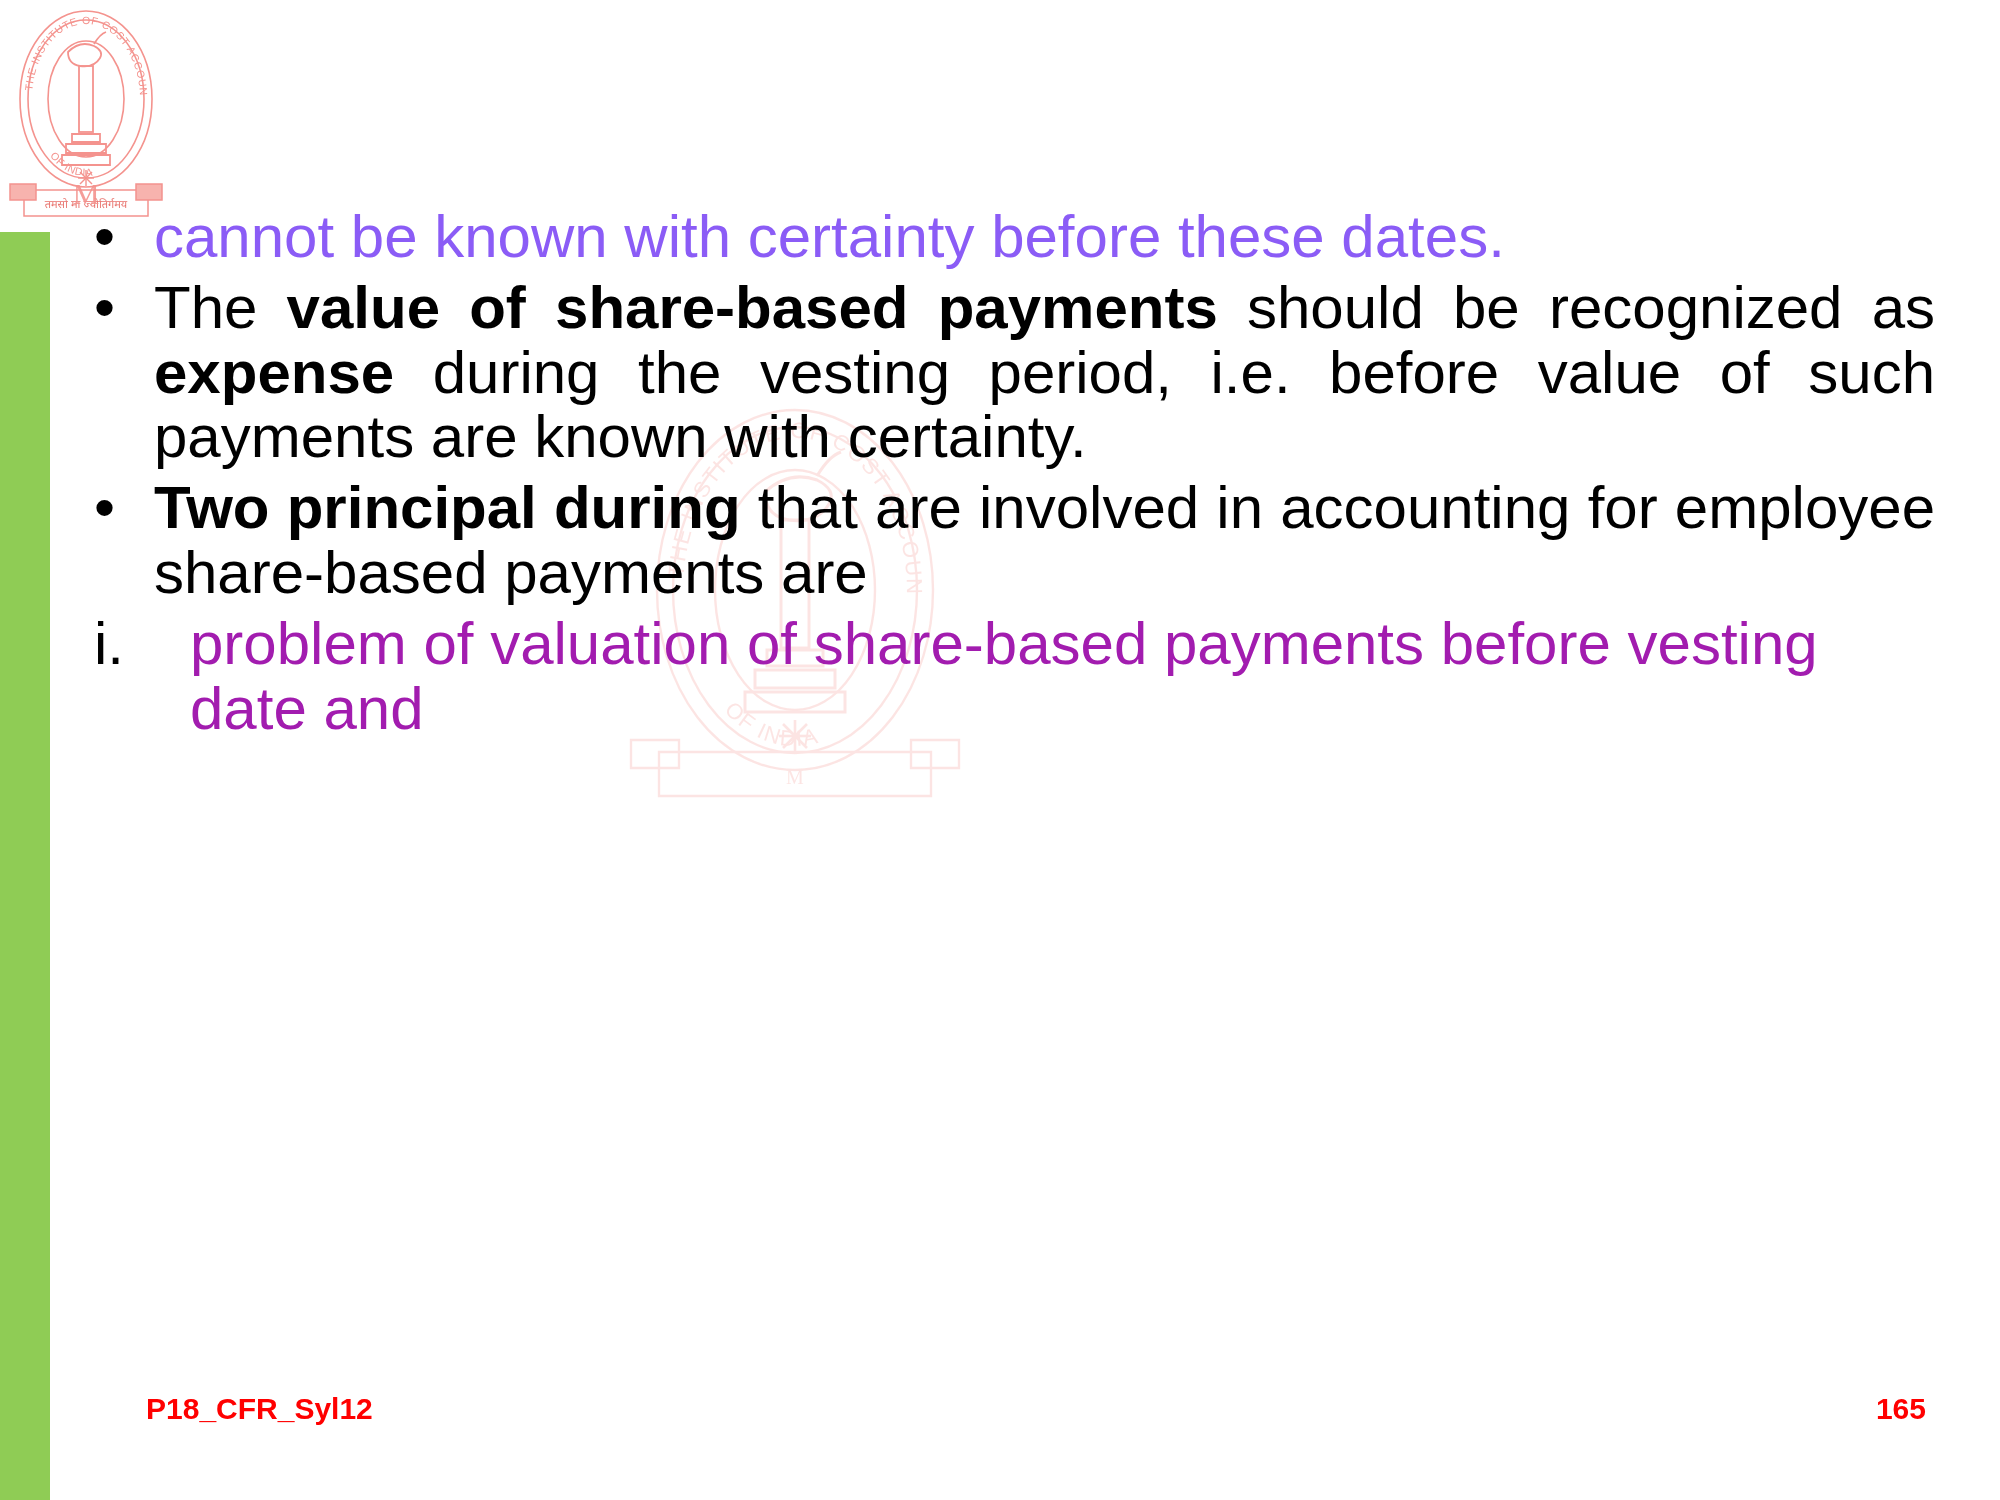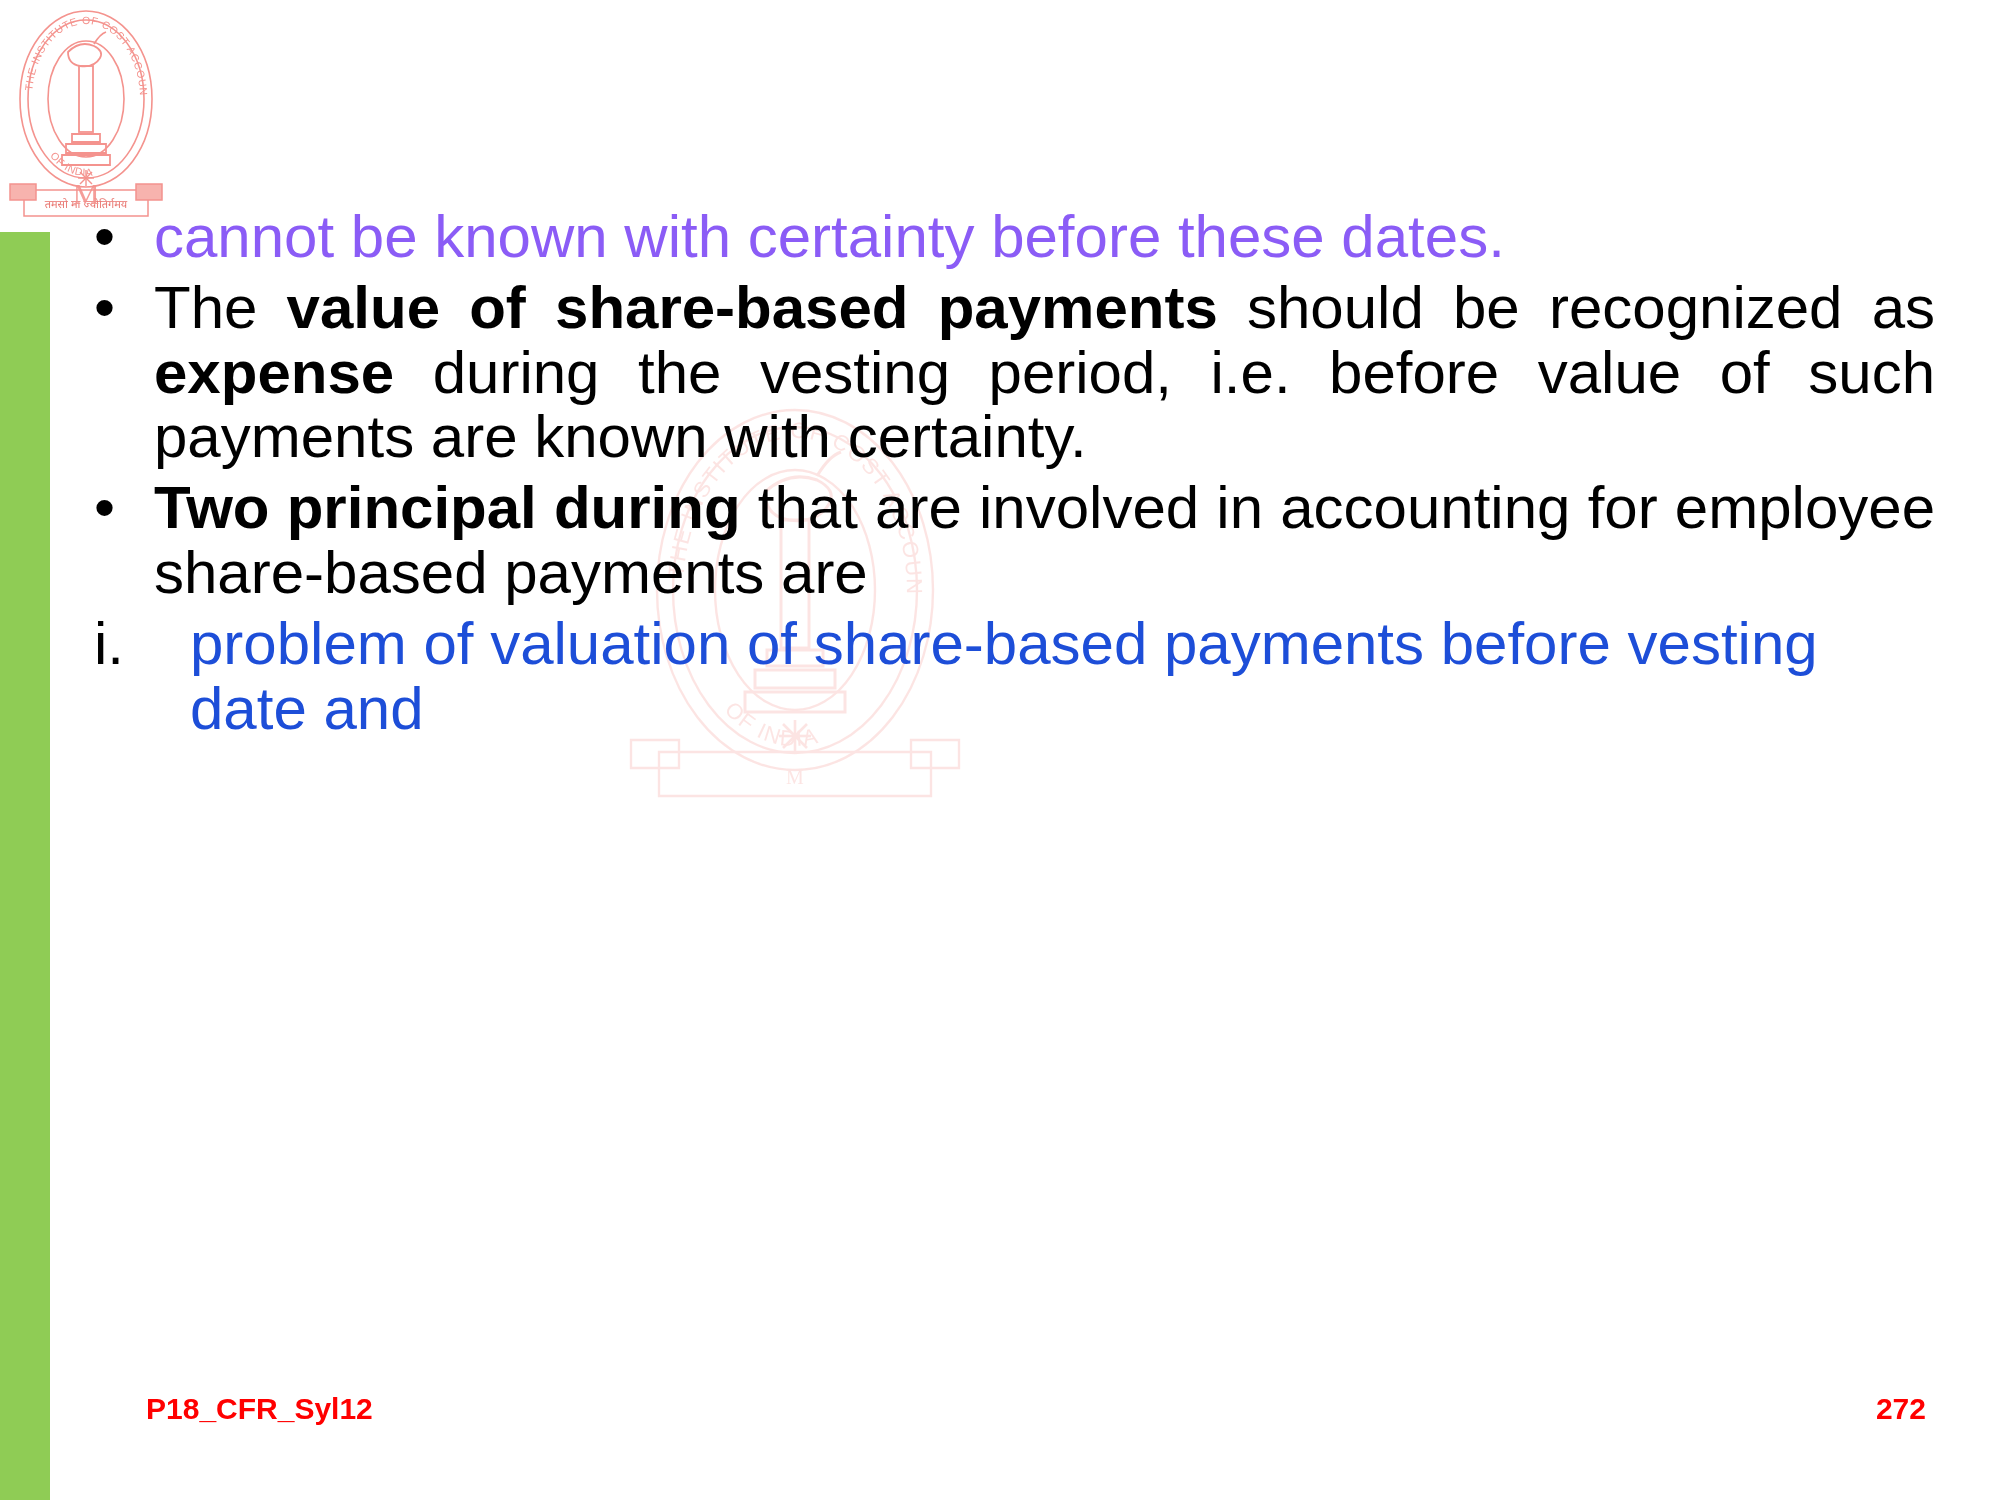--- a/index.html
+++ b/index.html
@@ -255,23 +255,23 @@
       <div class="bullet-text" style="color: rgb(0, 0, 0);"><span>The </span><b>value of share-based payments</b><span> should be recognized as </span><b>expense</b><span> during the vesting period, i.e. before value of such payments are known with certainty.</span></div>
     </div>
 
     <div class="bullet-row">
       <div class="bullet-marker" style="color: rgb(0, 0, 0);">•</div>
       <div class="bullet-text" style="color: rgb(0, 0, 0);"><b>Two principal during</b><span> that are involved in accounting for employee share-based payments are</span></div>
     </div>
 
     <div class="bullet-row">
       <div class="roman-marker" style="color: rgb(0, 0, 0);">i.</div>
-      <div class="bullet-text nojustify" style="color: #1d4ed8;"><span>problem of valuation of share-based payments before vesting date and</span></div>
+      <div class="bullet-text nojustify" style="color: #a21caf;"><span>problem of valuation of share-based payments before vesting date and</span></div>
     </div>
 
   </div>
 
   <div id="footer" style="color: rgb(255, 0, 0);">
     <span id="footer-left">P18_CFR_Syl12</span>
-    <span id="footer-right">272</span>
+    <span id="footer-right">165</span>
   </div>
 
 </div>
 
 </body></html>

